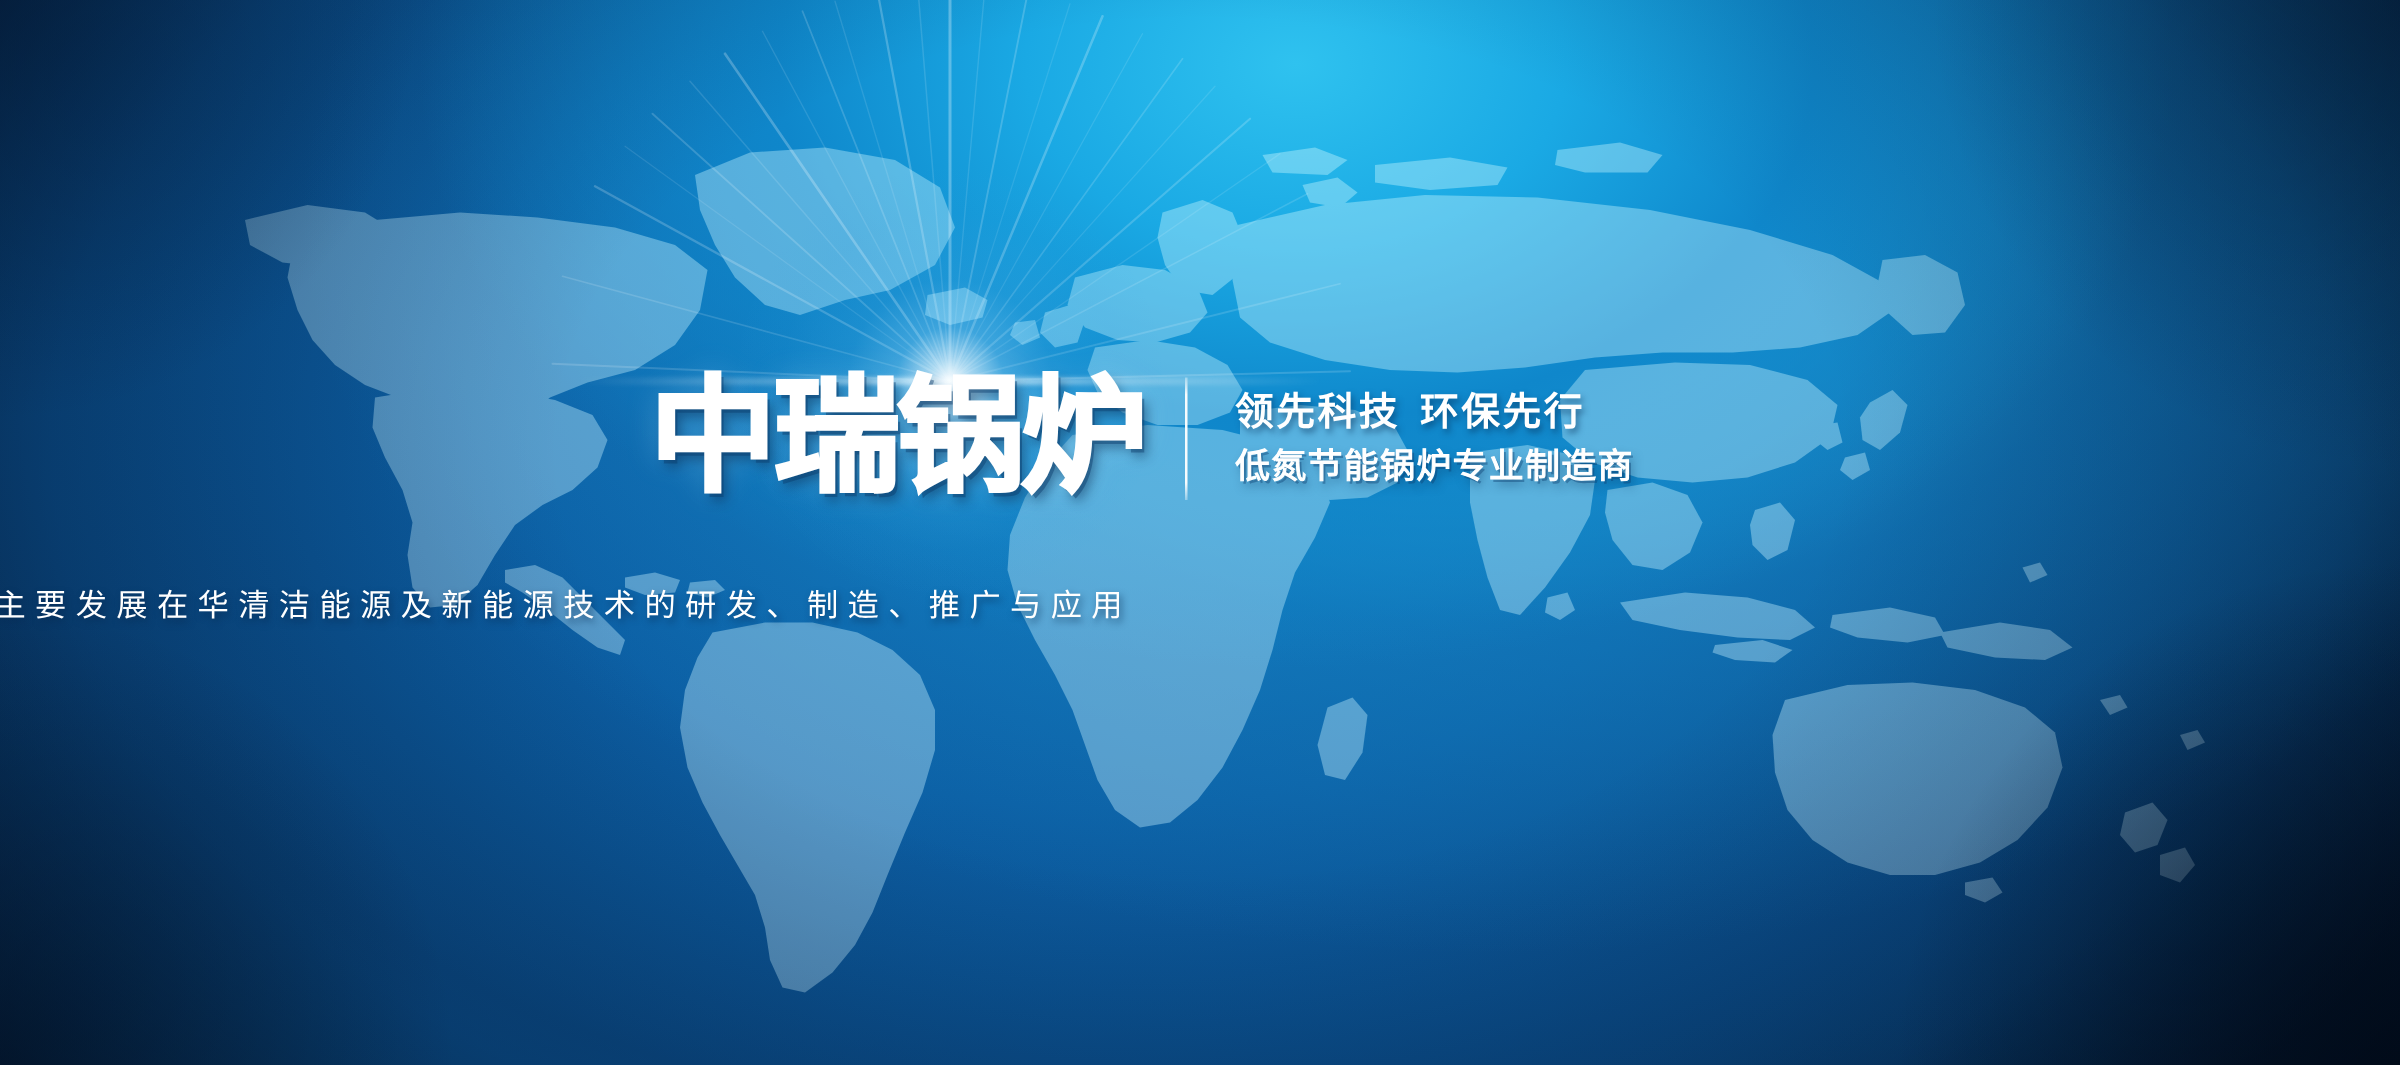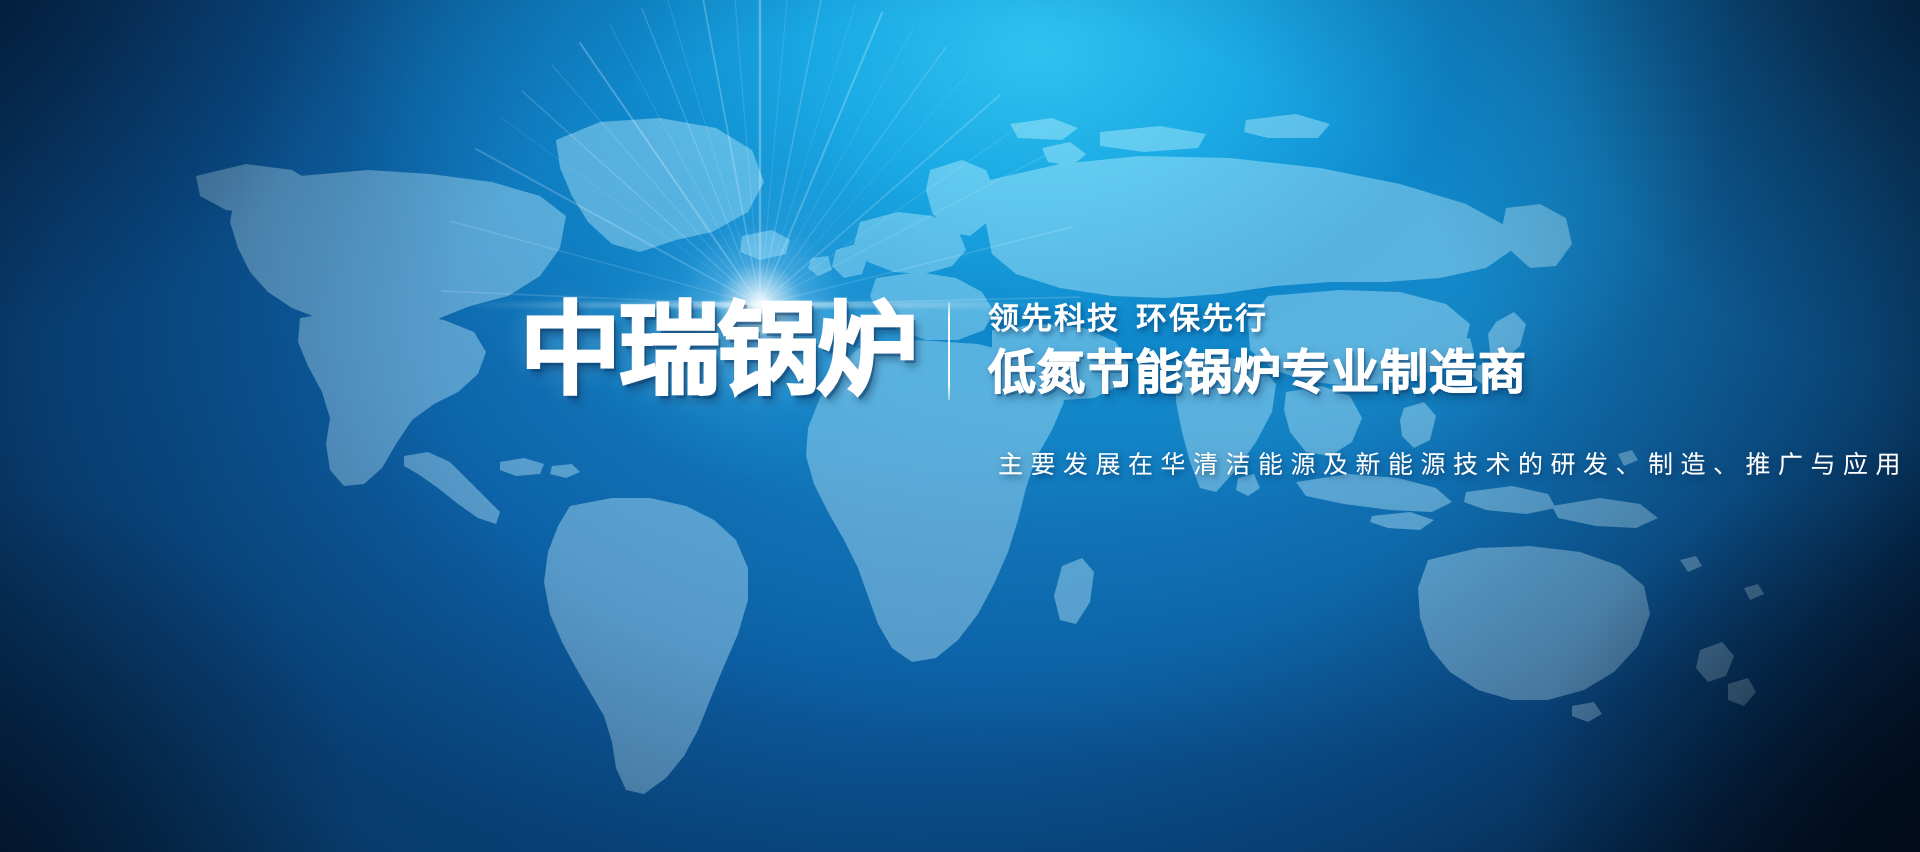--- a/index.html
+++ b/index.html
@@ -168,38 +168,38 @@
     color: #ffffff;
     letter-spacing: 2px;
     line-height: 1.18;
     white-space: nowrap;
     text-shadow: 2px 3px 5px rgba(6,42,82,0.55);
   }
   .tagline-top .gap { display: inline-block; width: 16px; }
 
   .tagline-main {
     margin-top: 8px;
-    font-size: 48px;
-    font-weight: 700;
+    font-size: 28px;
+    font-weight: 400;
     color: #ffffff;
     letter-spacing: 1px;
     line-height: 1.15;
     white-space: nowrap;
     -webkit-text-stroke: 0.9px #ffffff;
     text-shadow:
       2px 3px 0 rgba(12,62,112,0.40),
       3px 5px 8px rgba(6,40,78,0.50);
   }
 
   .subtitle {
     position: absolute;
     left: 0;
-    top: 444px;
+    top: 464px;
     width: 1920px;
-    text-align: right;
+    text-align: left;
     font-size: 25px;
     font-weight: 400;
     color: #ffffff;
     letter-spacing: 7.5px;
     white-space: nowrap;
     text-shadow: 2px 3px 6px rgba(6,38,76,0.60);
     padding-left: 7.5px; 
   }
   
   .subtitle-shift { transform: translateX(-12px); }

